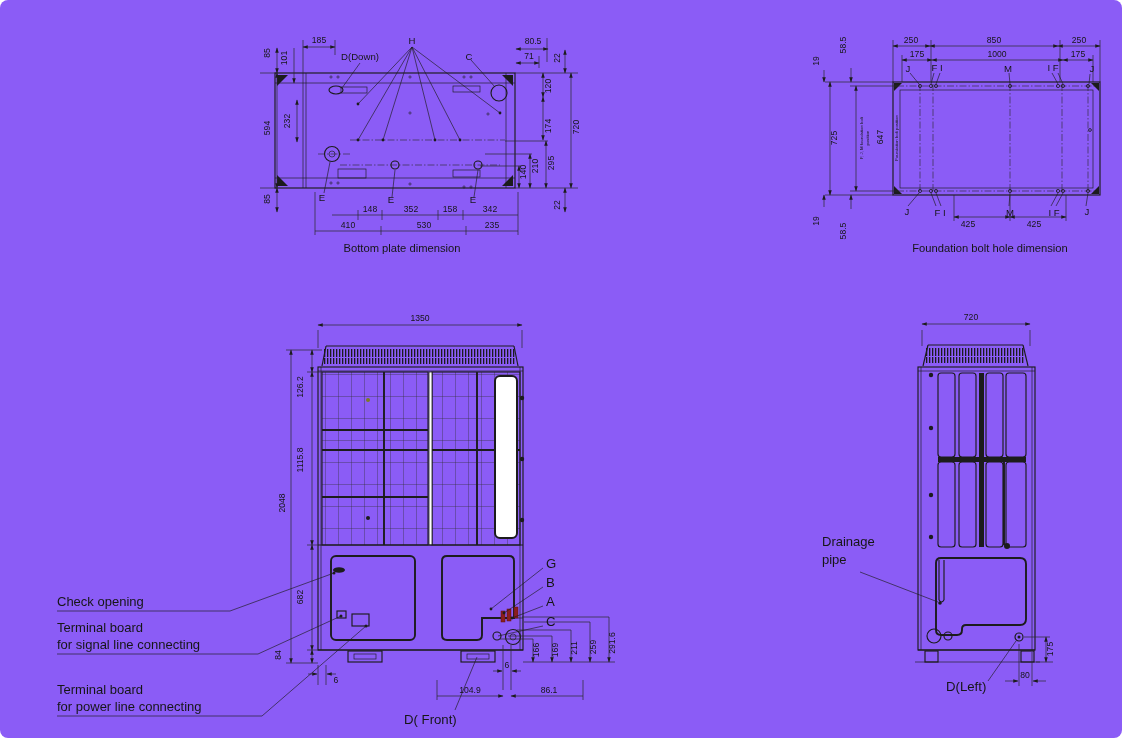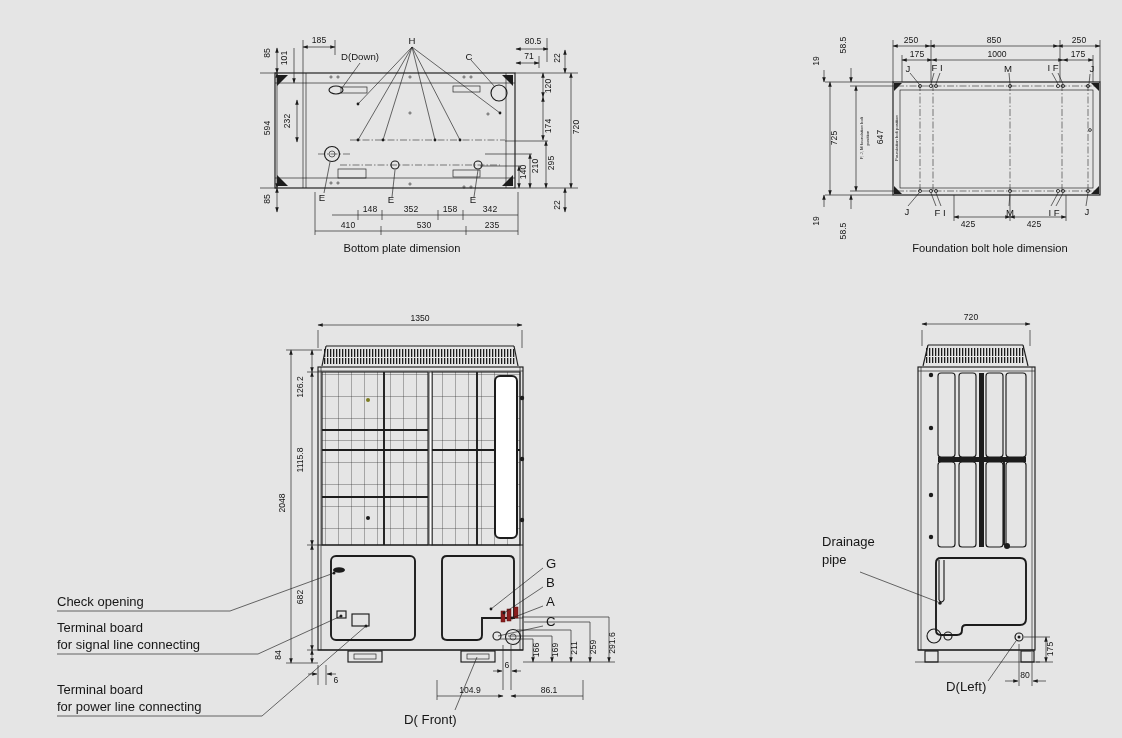--- a/index.html
+++ b/index.html
@@ -1,17 +1,17 @@
 <!DOCTYPE html>
 <html><head>
 <meta charset="utf-8">
 <style>
   html,body{margin:0;padding:0;background:#ffffff;}
-  #stage{position:relative;width:1122px;height:738px;background:#e5e5e5;overflow:hidden;
-         font-family:"Liberation Sans",sans-serif;}
+  #stage{position:relative;width:1122px;height:738px;background:#8b5cf6;overflow:hidden;
+         font-family:"Liberation Sans",sans-serif;border-radius:8px;}
   svg{position:absolute;left:0;top:0;}
   svg text{fill:#161616;font-family:"Liberation Sans",sans-serif;}
   .dimt{font-size:8.6px;}
   .lblt{font-size:9.6px;}
   .capt{font-size:11.2px;}
   .bigt{font-size:13.2px;}
   .ann{font-size:13px;}
   .tiny{font-size:4.3px;}
   .ln{stroke:#1c1c1c;stroke-width:1.15;fill:none;}
   .lw{stroke:#1c1c1c;stroke-width:0.65;fill:none;}

